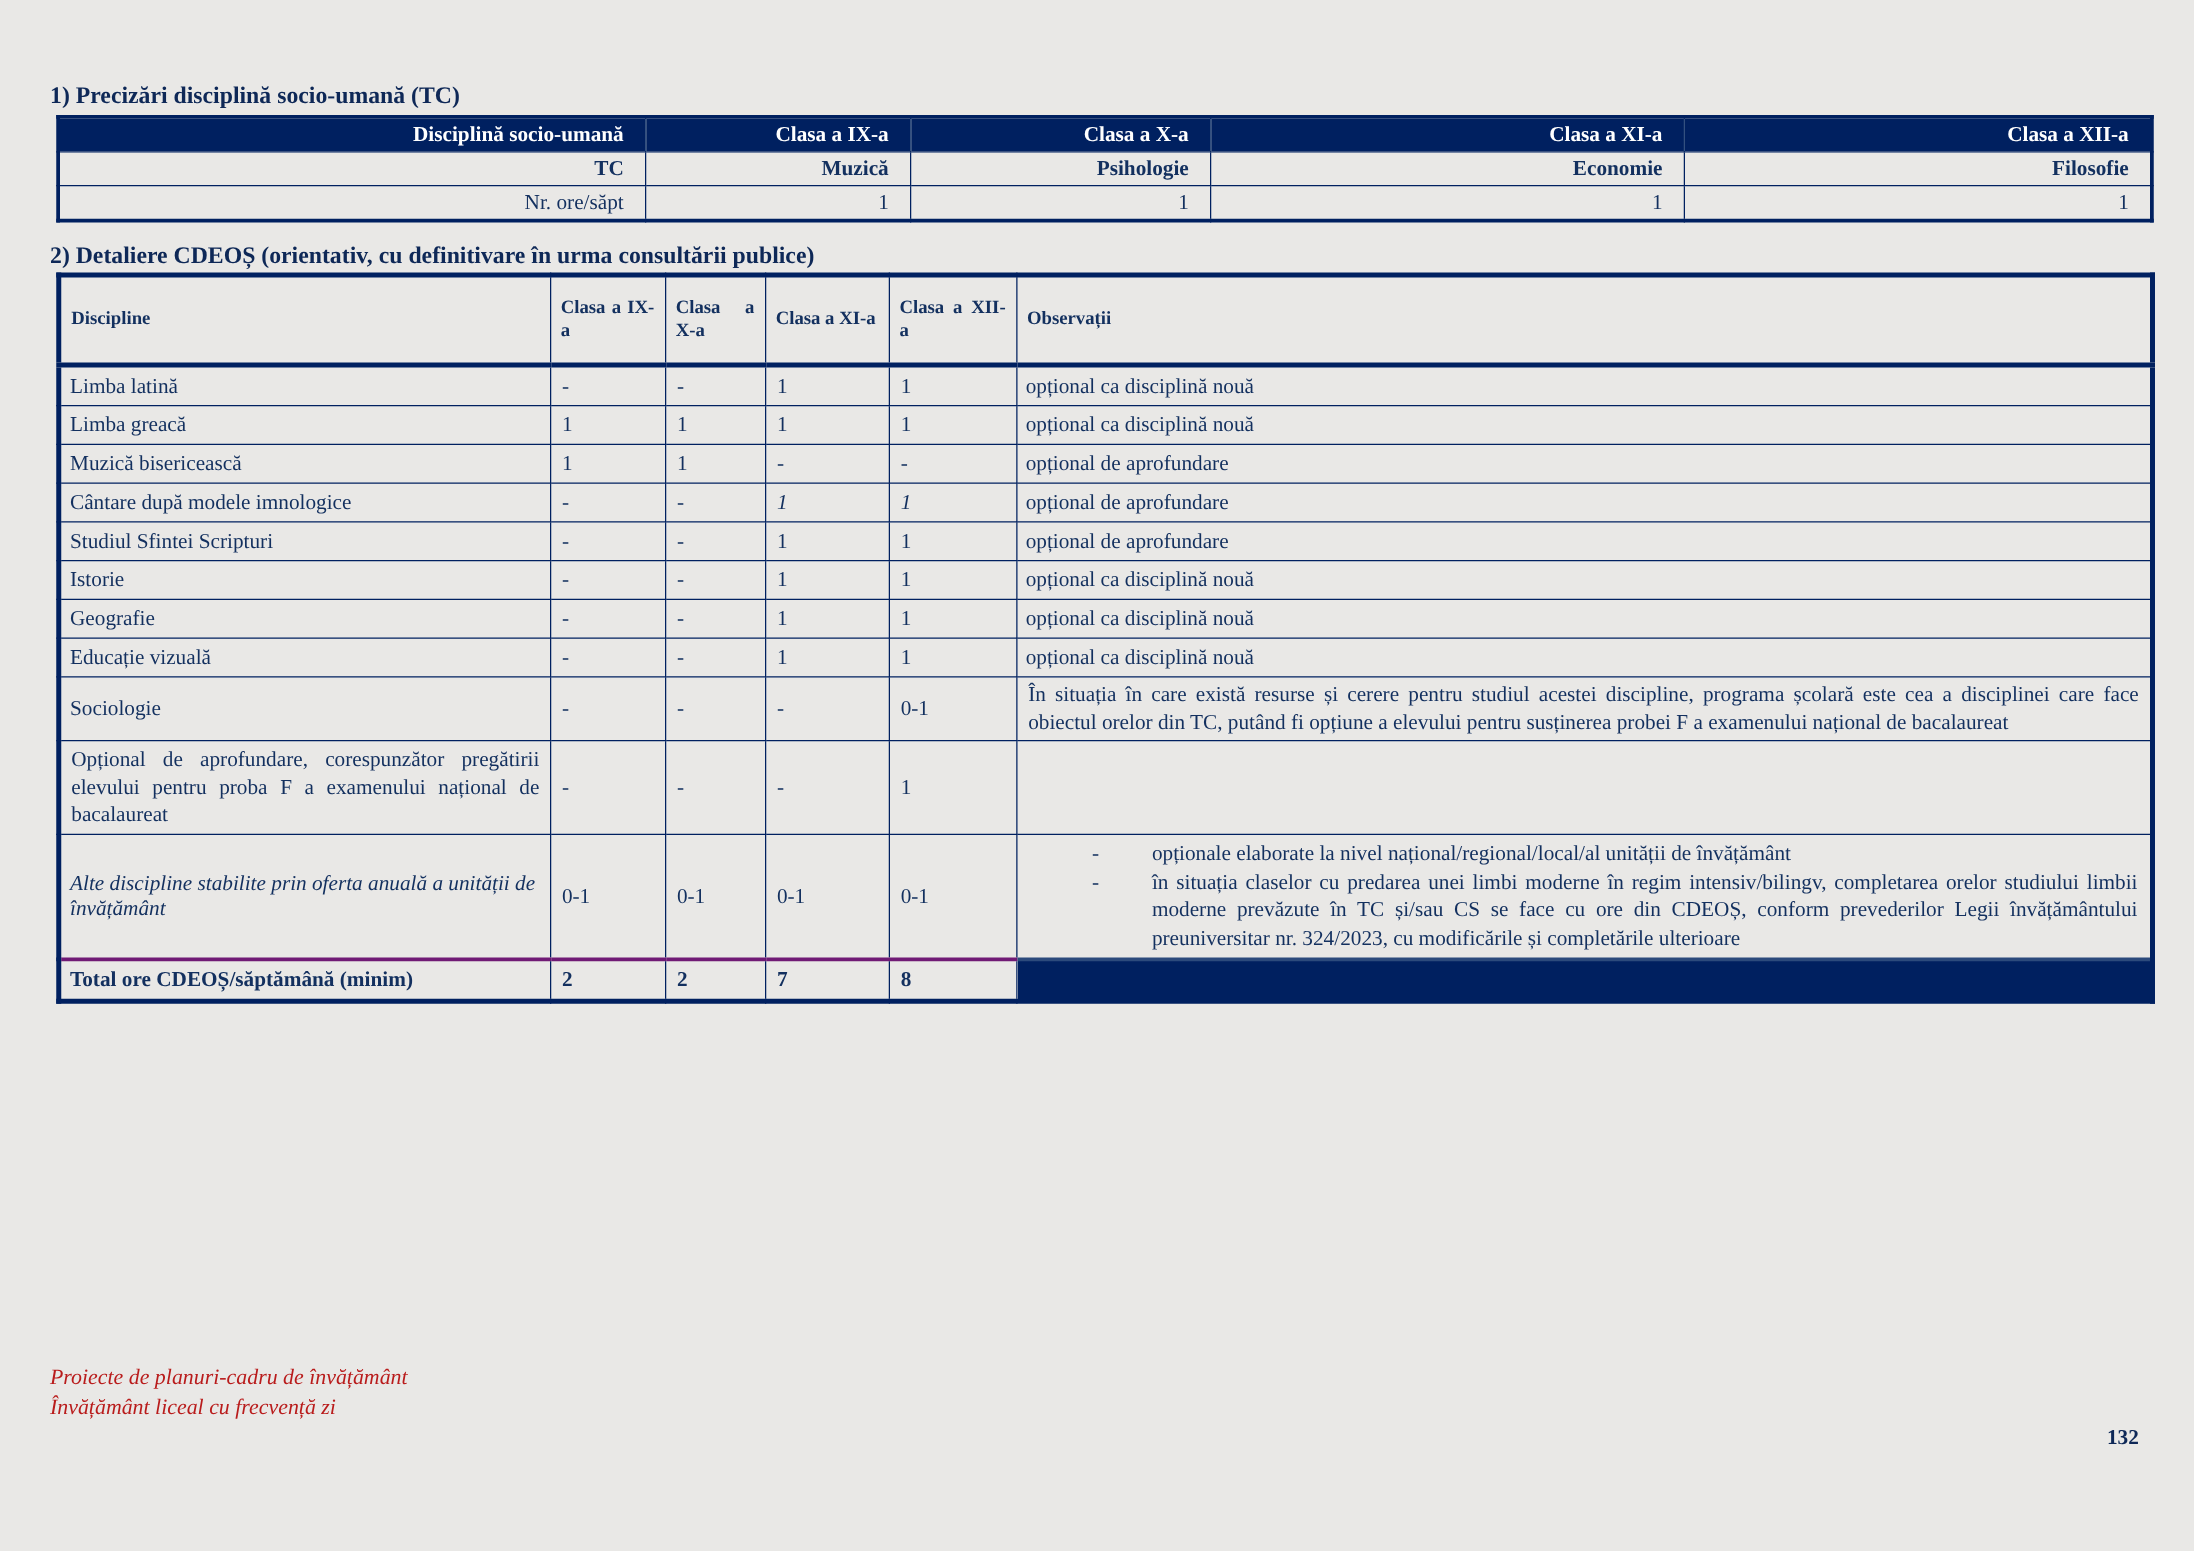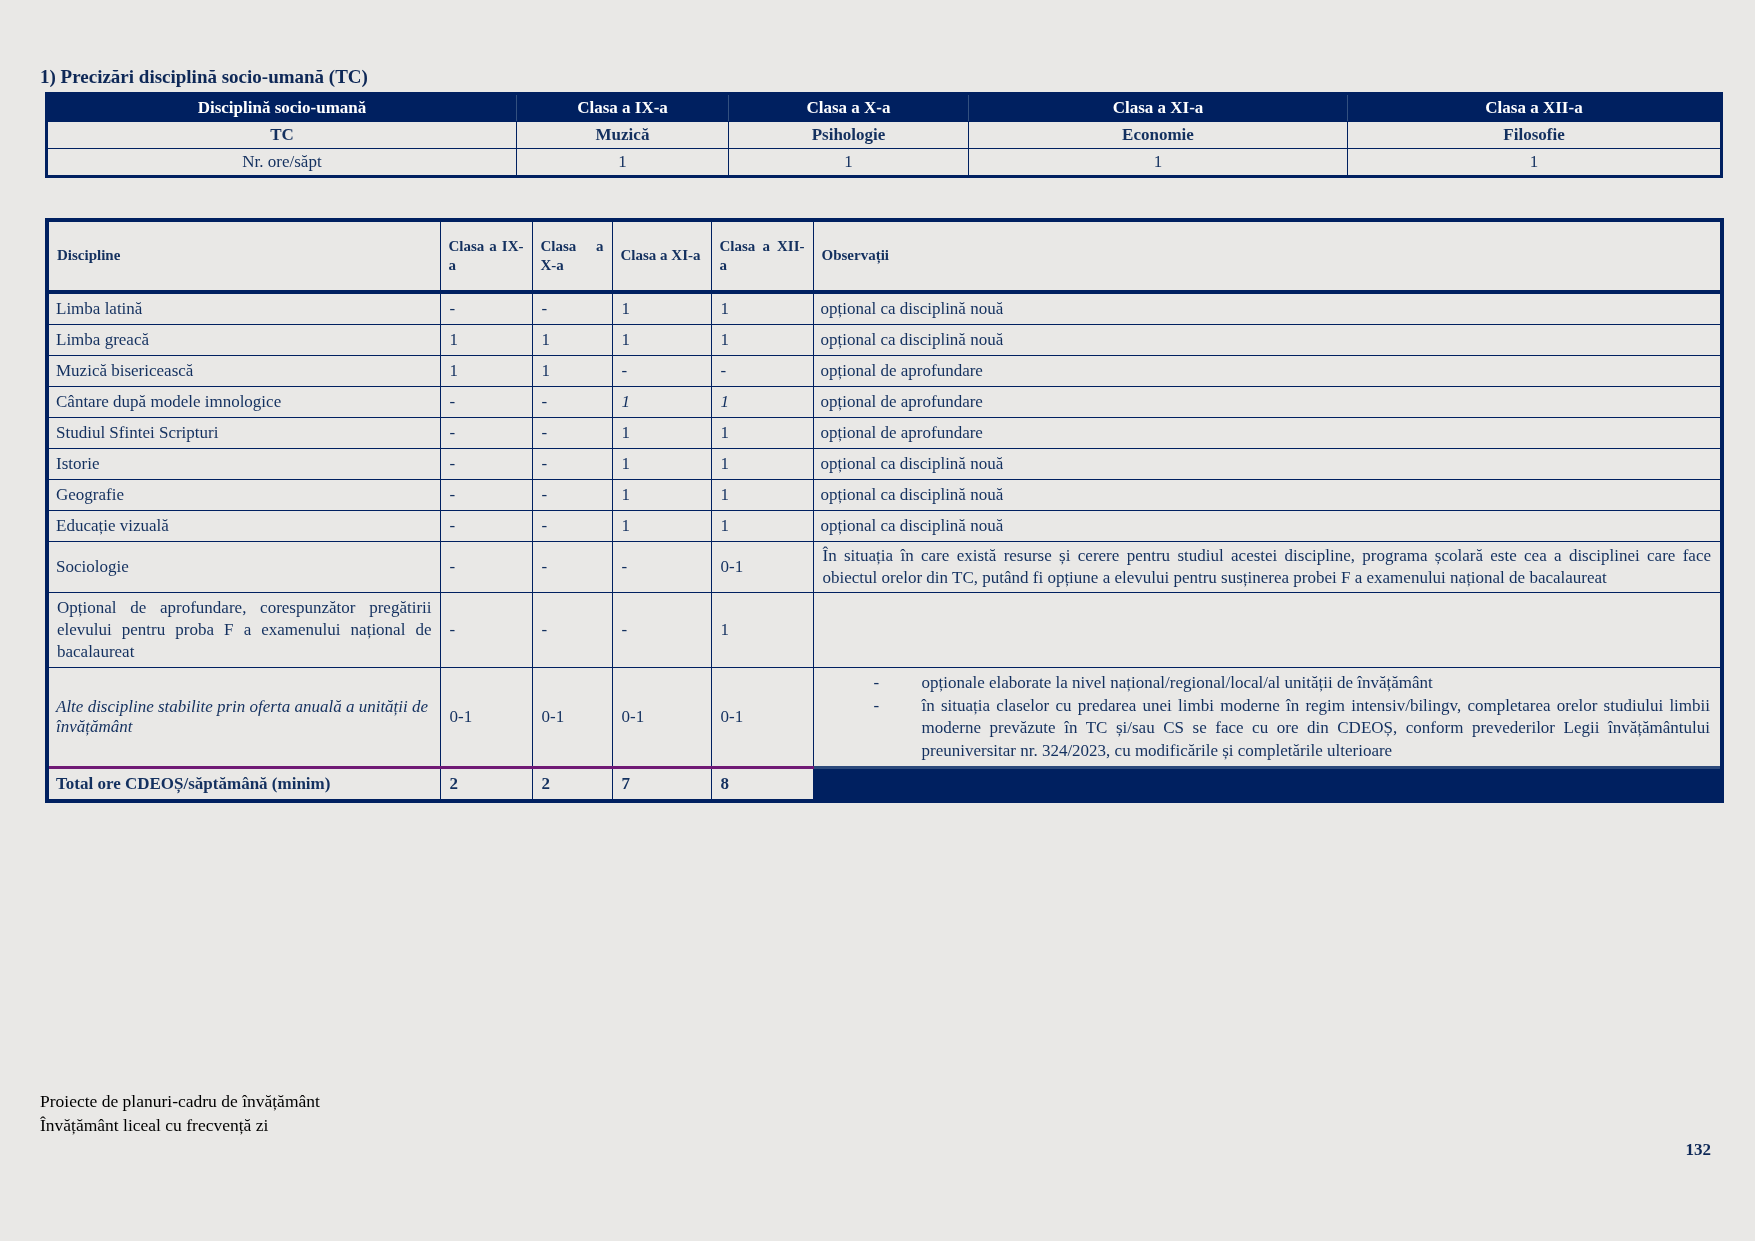--- a/index.html
+++ b/index.html
@@ -19,21 +19,21 @@
     margin:0;white-space:nowrap;
   }
   #heading1{top:66px;}
   #heading2{top:194px;}
 
   table{border-collapse:collapse;table-layout:fixed;position:absolute;left:45px;}
   td,th{overflow:hidden;}
 
   
   .t1{top:92px;width:1675px;border:3px solid #002060;font-size:17px;}
-  .t1 th,.t1 td{border:1px solid #002060;text-align:center;padding:1px 0;height:24px;vertical-align:middle;}
+  .t1 th,.t1 td{border:1px solid #002060;text-align:right;padding:1px 17px;height:24px;vertical-align:middle;}
   .t1 thead th{
     background:#002060;color:#ffffff;font-weight:bold;
     border-left:1px solid #33507f;border-right:1px solid #33507f;
     border-top:1px solid #002060;border-bottom:1px solid #002060;
   }
   .t1 .bold-row td{font-weight:bold;}
 
   
   .t2{top:218px;width:1675px;border:4px solid #002060;font-size:17px;}
   .t2 th,.t2 td{border:1px solid #002060;padding:2px 7px;vertical-align:middle;}
@@ -51,21 +51,21 @@
   .t2 .obs-list{padding:4px 10px 4px 60px;vertical-align:middle;}
   .obs-item{display:grid;grid-template-columns:48px 1fr;line-height:1.32;}
   .obs-item .marker{text-align:left;}
   .obs-item .obs-item-text{text-align:justify;}
   .t2 tr.total-row td{font-weight:bold;height:26px;}
   .t2 tr.total-row td.fill{background:#002060;border-top-color:#2c4a7c;border-bottom-color:#2c4a7c;}
   .t2 tr.totals-start td{border-top:3px solid #701a75;}
   .t2 .tall-row td{height:62px;}
 
   
-  .footer{position:absolute;left:40px;top:1090px;font-size:17.5px;color:#000000;line-height:1.35;}
+  .footer{position:absolute;left:40px;top:1090px;font-size:17.5px;color:#b91c1c;line-height:1.35;font-style:italic;}
   .pagenum{position:absolute;right:44px;top:1140px;font-size:17px;font-weight:bold;color:#0e2857;}
 </style>
 </head>
 <body>
 
 <div class="page">
 
   <h1 id="heading1" class="section-heading">1) Precizări disciplină socio-umană (TC)</h1>
 
   <table class="t1">
@@ -96,20 +96,21 @@
       <tr>
         <td>Nr. ore/săpt</td>
         <td>1</td>
         <td>1</td>
         <td>1</td>
         <td>1</td>
       </tr>
     </tbody>
   </table>
 
+  <h1 id="heading2" class="section-heading">2) Detaliere CDEOȘ (orientativ, cu definitivare în urma consultării publice)</h1>
 
   <table class="t2">
     <colgroup>
       <col style="width:393px">
         <col style="width:92px">
         <col style="width:80px">
         <col style="width:99px">
         <col style="width:102px">
         <col style="width:909px">
     </colgroup>

